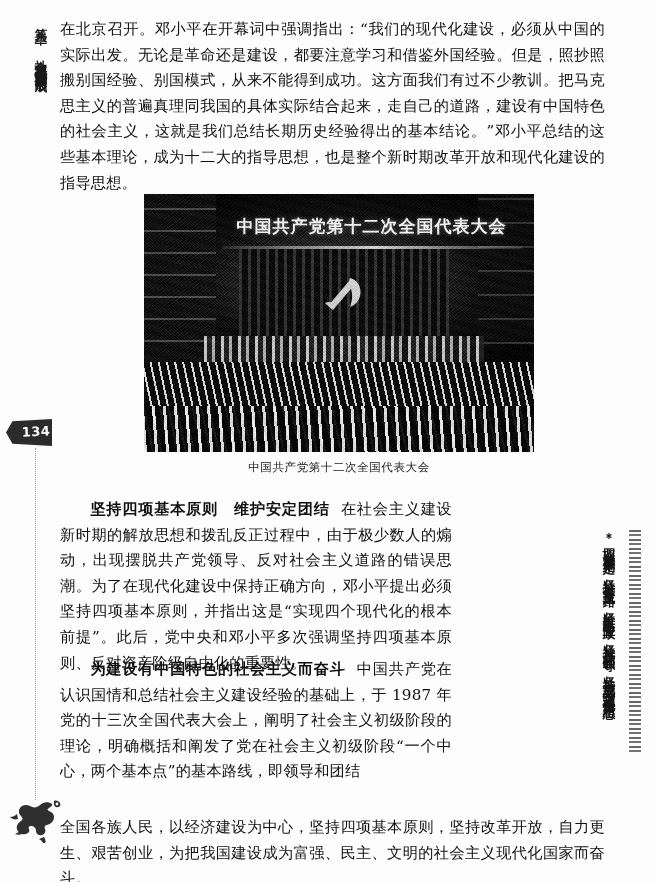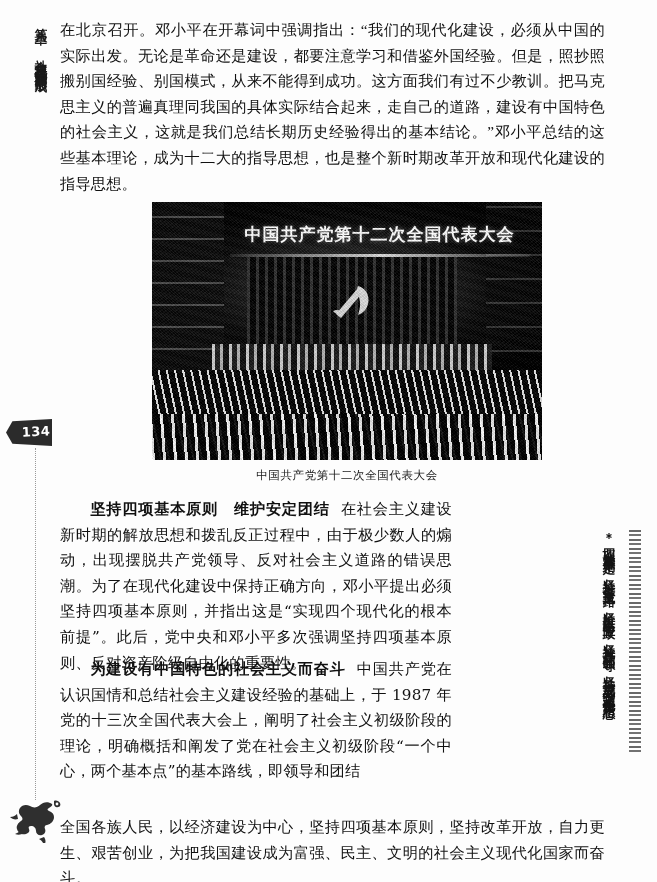--- a/index.html
+++ b/index.html
@@ -97,21 +97,20 @@
     line-height: 25.6px;
     text-align: justify;
     text-justify: inter-ideograph;
     letter-spacing: 0.2px;
   }
   .para-top {
     position: absolute;
     left: 60px;
     top: 17px;
     width: 545px;
-    font-family: Liberation Serif, serif;
   }
   .lead { font-weight: 700; font-family: "DejaVu Sans", "Liberation Sans", sans-serif; }
   .indent { text-indent: 2em; }
 
   
   .figure {
     position: absolute;
     left: 136px;
     top: 186px;
     width: 390px;
@@ -297,21 +296,21 @@
         <circle cx="49" cy="9" r="1.4" fill="#fff"></circle>
         <path d="M10 24c-3 1-6 0-8-2 3 0 5-1 7-3zM16 38c-3 2-6 2-9 1 3-1 5-3 6-5zM36 42c2 3 2 6 0 8-1-3-3-5-5-6z"></path>
       </g>
     </svg>
   </div>
 
   <div class="para-top">
     <p class="body-text">在北京召开。邓小平在开幕词中强调指出：“我们的现代化建设，必须从中国的实际出发。无论是革命还是建设，都要注意学习和借鉴外国经验。但是，照抄照搬别国经验、别国模式，从来不能得到成功。这方面我们有过不少教训。把马克思主义的普遍真理同我国的具体实际结合起来，走自己的道路，建设有中国特色的社会主义，这就是我们总结长期历史经验得出的基本结论。”邓小平总结的这些基本理论，成为十二大的指导思想，也是整个新时期改革开放和现代化建设的指导思想。</p>
   </div>
 
-  <figure class="figure" style="margin:16px;">
+  <figure class="figure" style="margin:8px;">
     <div class="photo">
       <div class="hall-bg"></div>
       <div class="wall-left"></div>
       <div class="wall-right"></div>
       <div class="curtain"></div>
 
       <svg class="emblem" viewBox="0 0 46 44">
         <g fill="#d9d9d9">
           <path d="M8 34 L30 8 l5 4 L13 38 z"></path>
           <path d="M30 6 c8 2 12 10 10 18 -1 5 -5 9 -10 11 2-6 3-12 1-18 -1-4 -3-7 -1-11z"></path>

